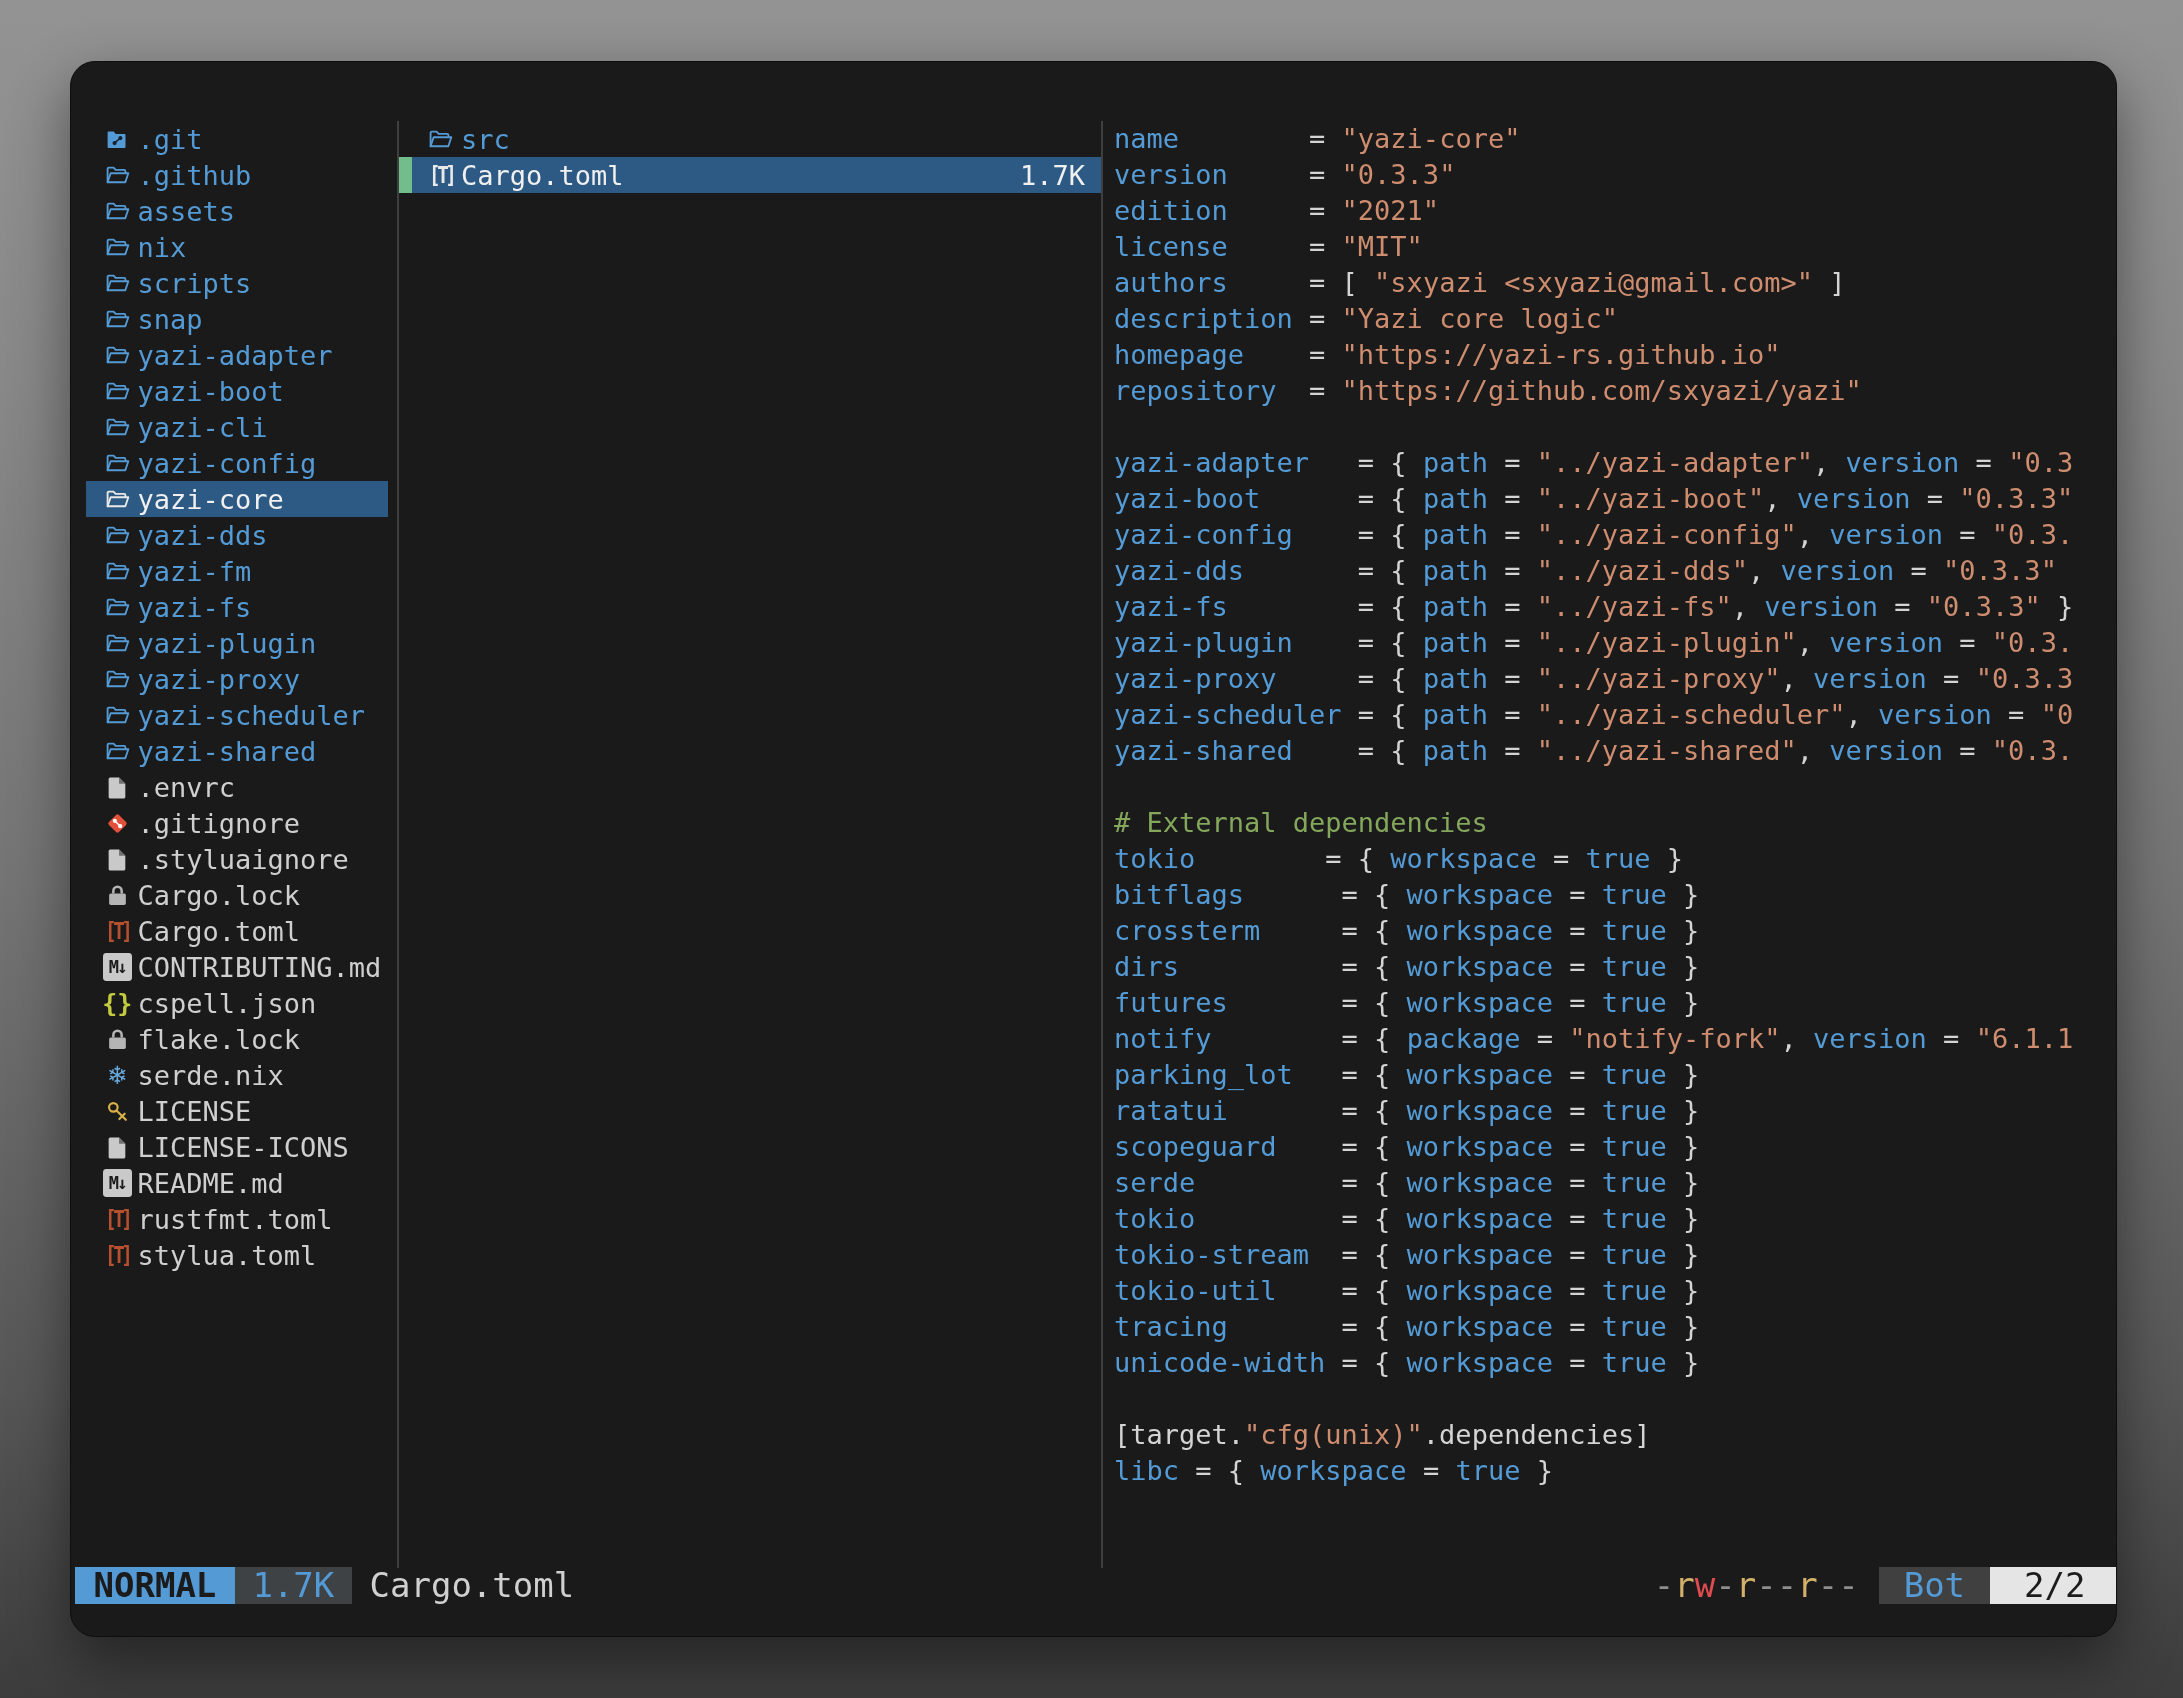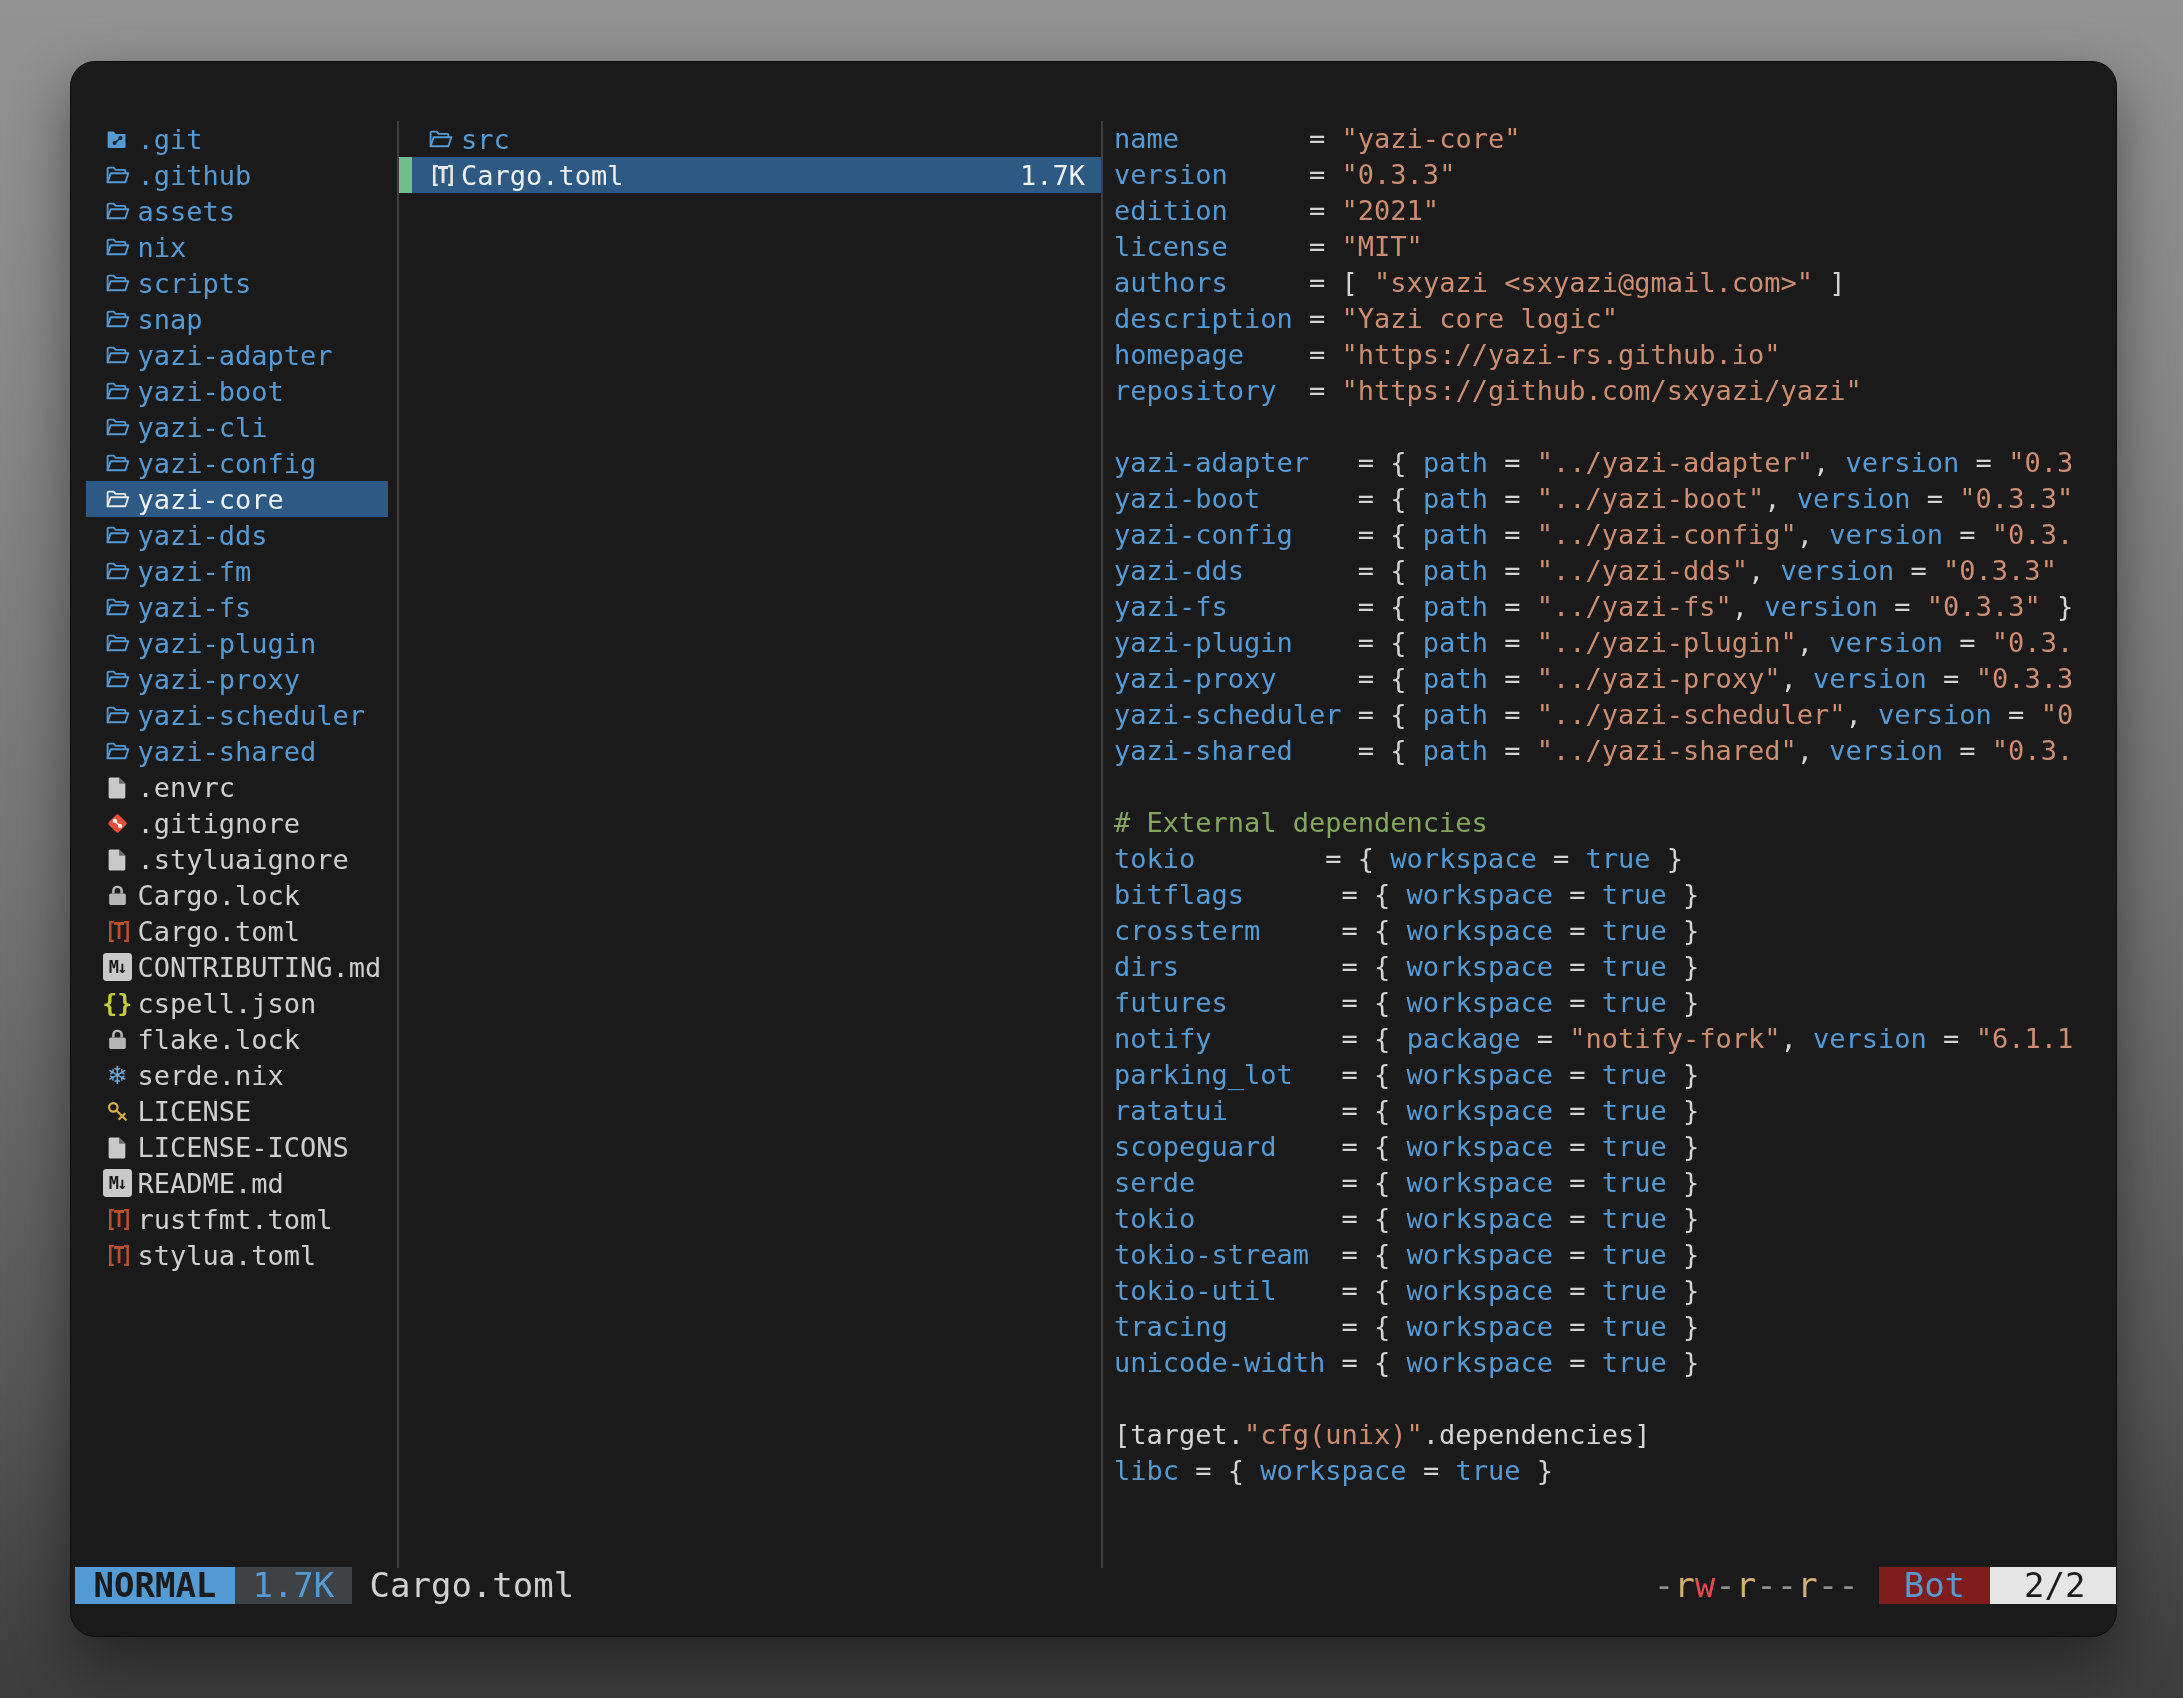--- a/index.html
+++ b/index.html
@@ -71,21 +71,21 @@
   .sb-left{display:flex;align-items:center;height:100%;}
   .sb-right{display:flex;align-items:center;height:100%;margin-left:auto;padding-right:2.5px;}
   .badge{display:inline-block;height:100%;}
   .badge-mode{background:#549bd6;color:#1b1b1b;font-weight:bold;padding:0 18.5px;}
   .badge-size{background:#3f4245;color:#549bd6;padding:0 17.6px;}
   .sb-filename{color:#d0d0d0;margin-left:17.6px;}
   .sb-perms{margin-right:20px;text-align:center;}
   .perm-dash{color:#8f8f8f;}
   .perm-r{color:#d4b16a;}
   .perm-w{color:#e04b50;}
-  .badge-bot{background:#7f1d1d;color:#549bd6;padding:0 25px;}
+  .badge-bot{background:#404040;color:#549bd6;padding:0 25px;}
   .badge-page{background:#e5e5e5;color:#1b1b1b;padding:0 34px;}
 </style>
 </head>
 <body>
 
 <div class="window">
   <div class="pane pane-parent" id="pane-parent">
       <div class="row dir"><span class="icon ic-git-folder"><svg viewBox="0 0 24 24">
             <path fill="currentColor" d="M2.5 19V5.6c0-.7.5-1.2 1.2-1.2h4.6l2 2.2h8.2c.7 0 1.2.5 1.2 1.2V19c0 .7-.5 1.2-1.2 1.2H3.7c-.7 0-1.2-.5-1.2-1.2z"></path>
             <g stroke="#16222e" stroke-width="1.4" fill="#16222e">

